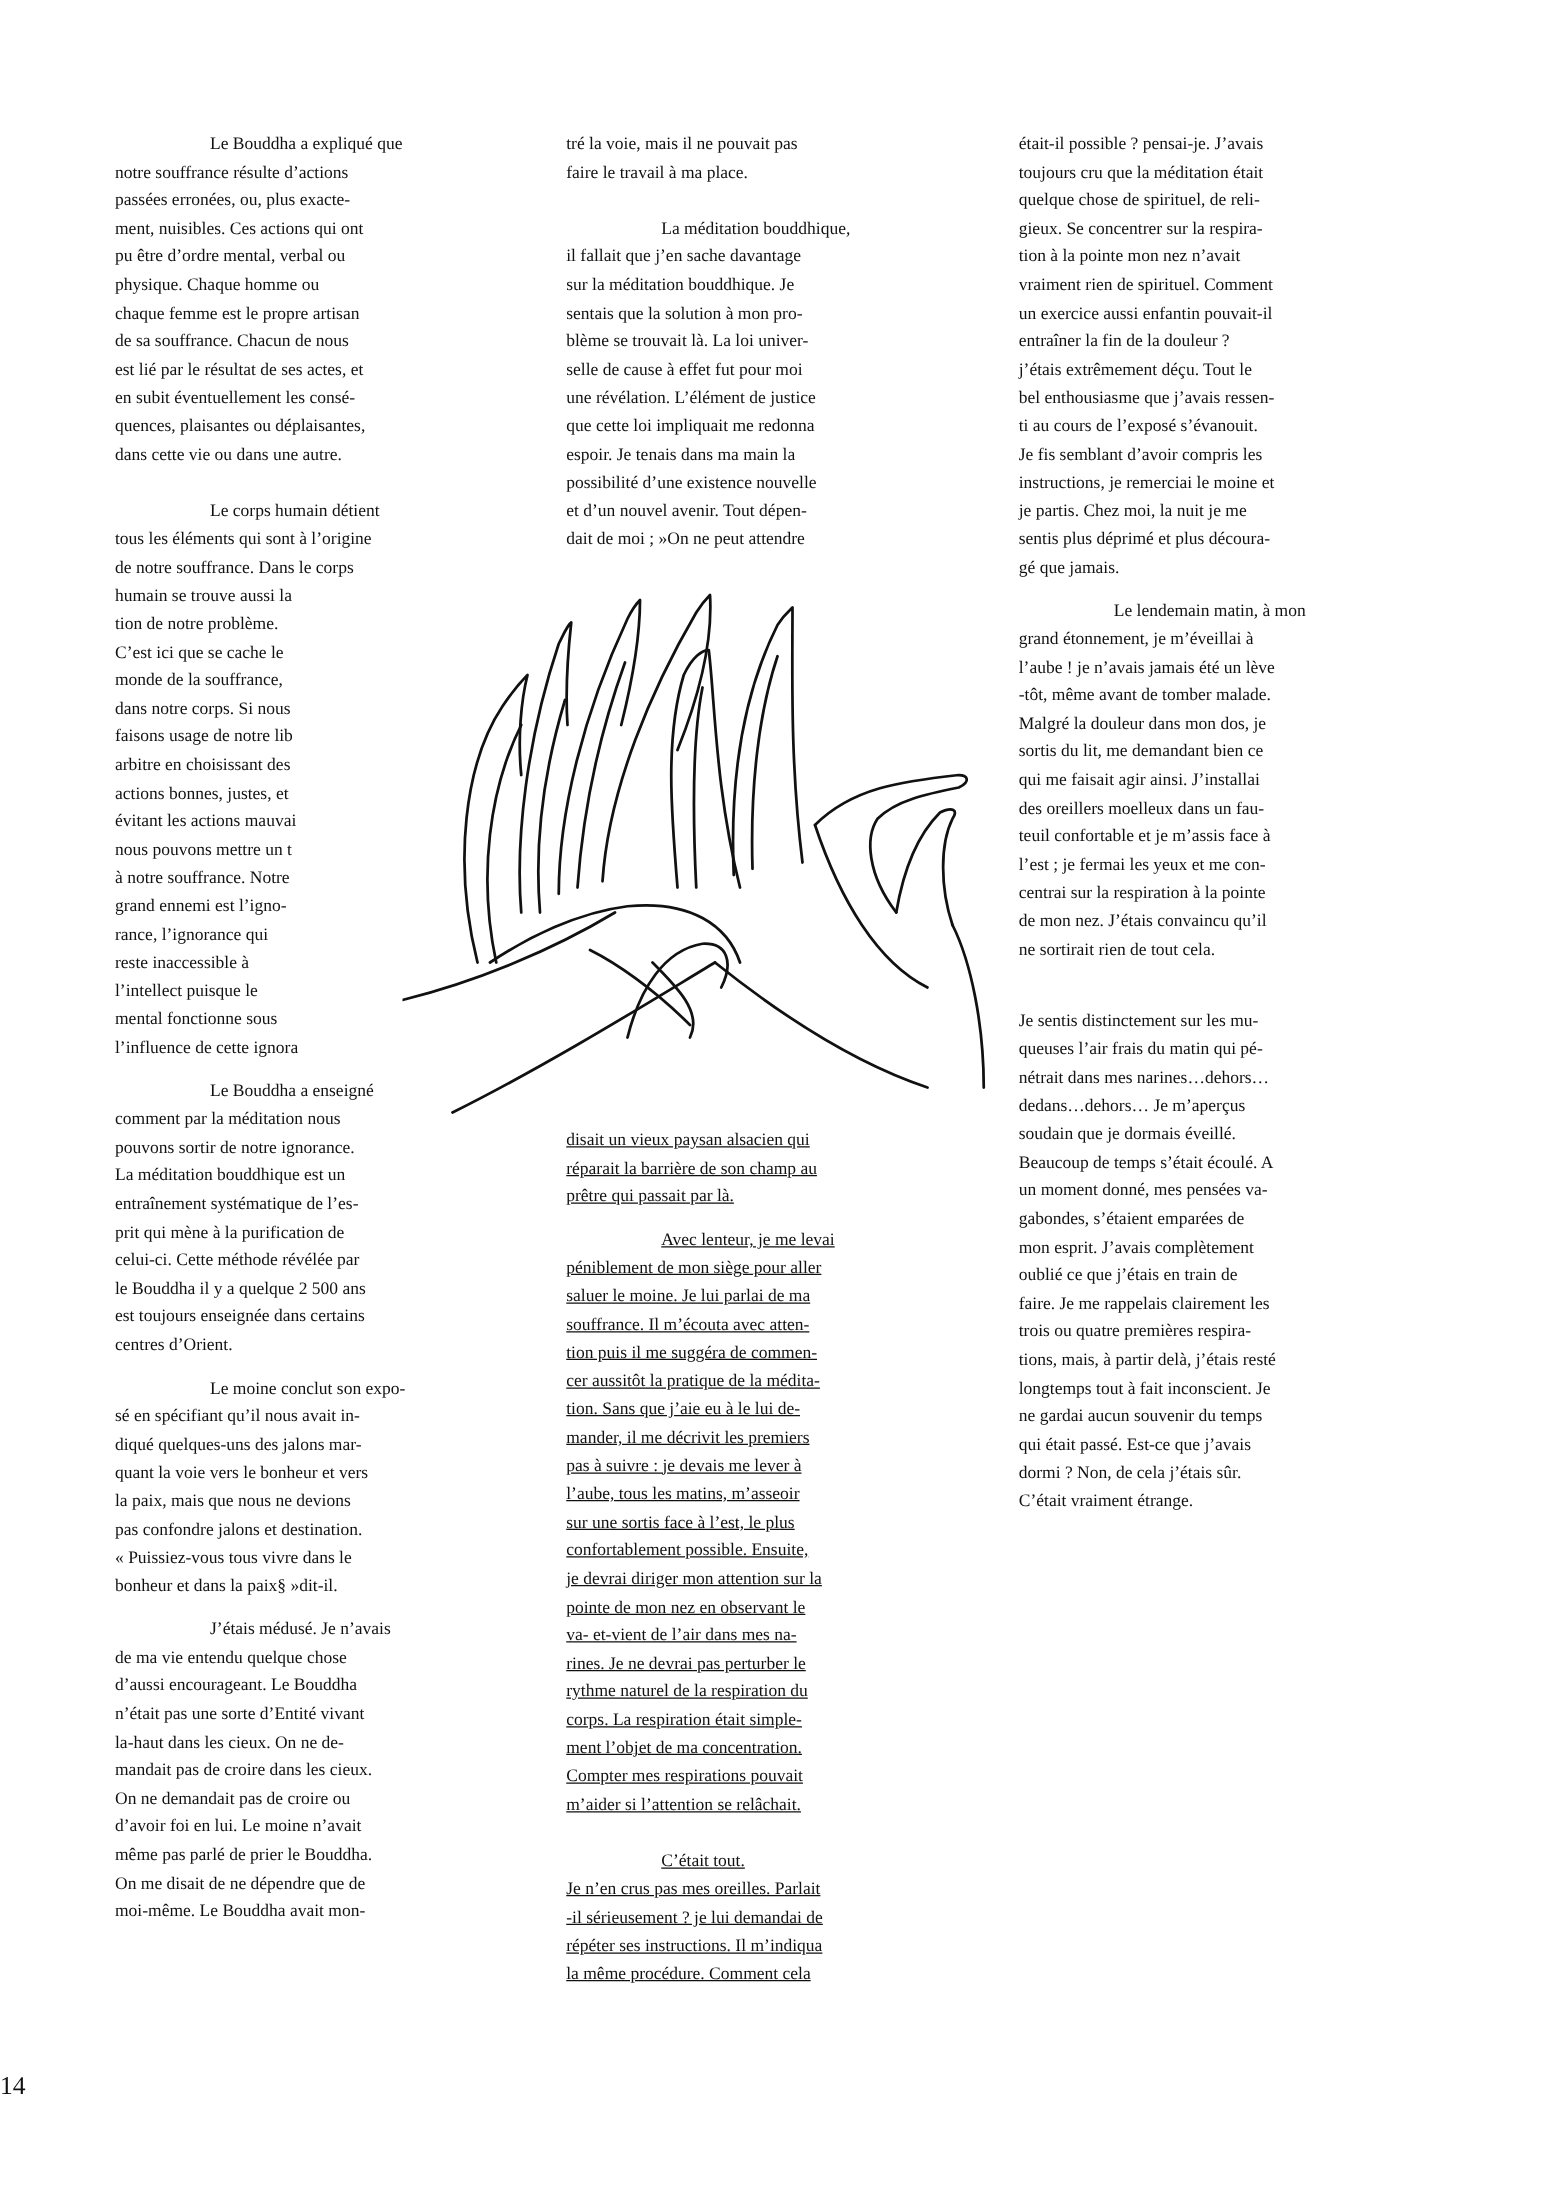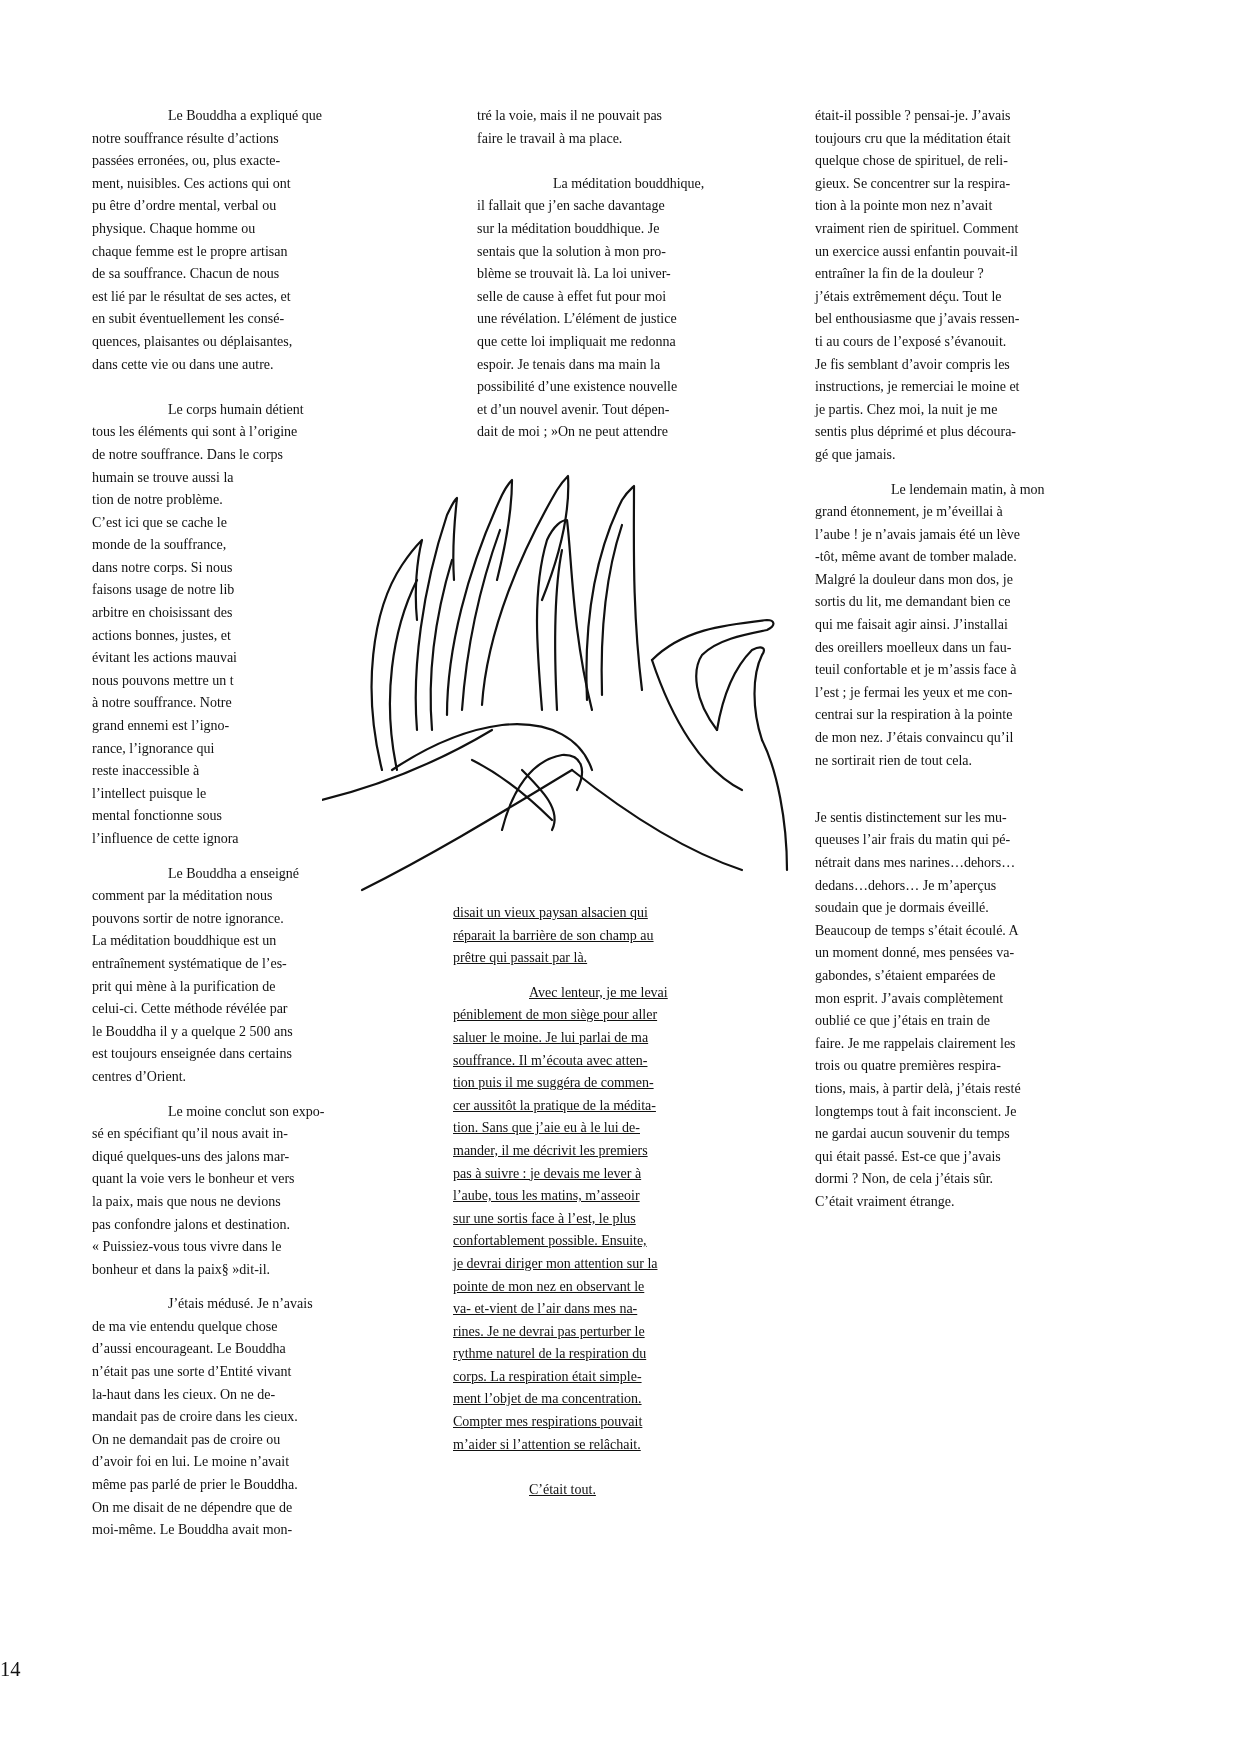--- a/index.html
+++ b/index.html
@@ -4,21 +4,21 @@
 <style>
   html, body { margin: 0; padding: 0; background: #ffffff; }
   body { width: 1239px; height: 1754px; position: relative; overflow: hidden;
          font-family: "Liberation Serif", "DejaVu Serif", serif; color: #111111; }
   .col { position: absolute; font-size: 14px; line-height: 22.6px; }
   .col .ln { display: block; white-space: nowrap; }
   .col .ind { padding-left: 76px; }
   .col .gap { display: block; height: 22.6px; }
   .col .gap-s { display: block; height: 12px; }
   #col1 { left: 92px; top: 105px; width: 320px; }
-  #col2 { left: 477px; top: 105px; width: 330px; }
+  #col2 { left: 453px; top: 105px; width: 330px; }
   #col2b { left: 453px; top: 902px; width: 330px; text-decoration: underline; }
   #col3 { left: 815px; top: 105px; width: 340px; }
   #illustration { position: absolute; left: 322px; top: 470px; width: 470px; height: 430px; }
   #page-number { position: absolute; left: 0; width: 1239px; top: 1658px; text-align: left; font-size: 20.5px; }
   .cut { display: block; white-space: nowrap; overflow: hidden; height: 14px; }
 </style>
 </head>
 <body>
 
 <div id="col1" class="col">
@@ -149,20 +149,26 @@
       <span class="ln">rythme naturel de la respiration du</span>
       <span class="ln">corps. La respiration était simple-</span>
       <span class="ln">ment l’objet de ma concentration.</span>
       <span class="ln">Compter mes respirations pouvait</span>
       <span class="ln">m’aider si l’attention se relâchait.</span>
     </div>
   <span class="gap"></span>
   <div>
       <span class="ln ind">C’était tout.</span>
     </div>
+  <div>
+      <span class="ln">Je n’en crus pas mes oreilles. Parlait</span>
+      <span class="ln">-il sérieusement ? je lui demandai de</span>
+      <span class="ln">répéter ses instructions. Il m’indiqua</span>
+      <span class="ln">la même procédure. Comment cela</span>
+    </div>
 </div>
 
 <div id="col3" class="col">
   <div>
       <span class="ln">était-il possible ? pensai-je. J’avais</span>
       <span class="ln">toujours cru que la méditation était</span>
       <span class="ln">quelque chose de spirituel, de reli-</span>
       <span class="ln">gieux. Se concentrer sur la respira-</span>
       <span class="ln">tion à la pointe mon nez n’avait</span>
       <span class="ln">vraiment rien de spirituel. Comment</span>

